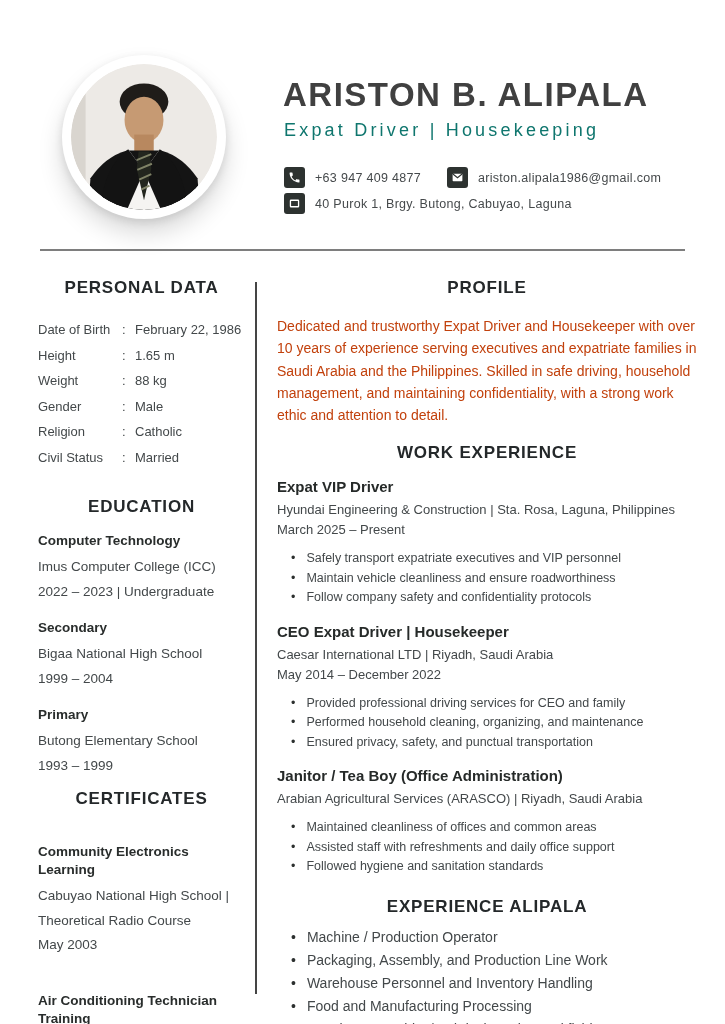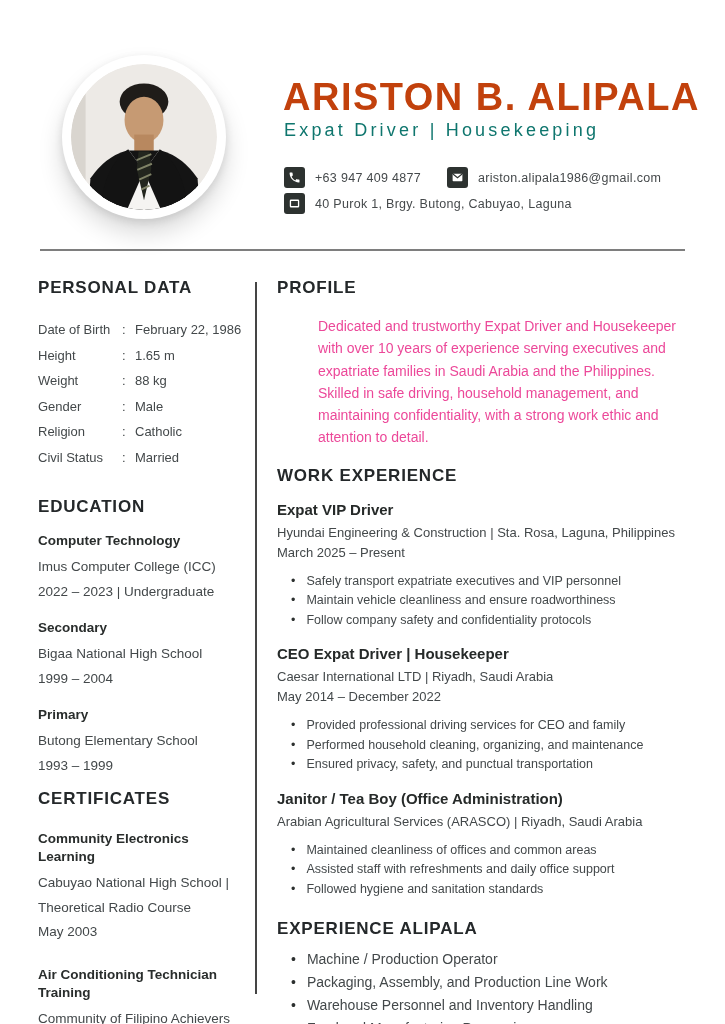--- a/index.html
+++ b/index.html
@@ -5,51 +5,51 @@
   * { margin:0; padding:0; box-sizing:border-box; }
   html,body { background:#ffffff; }
   body { width:725px; height:1024px; font-family:"Liberation Sans","DejaVu Sans",sans-serif; color:#43484a; overflow:hidden; }
   .page { position:relative; width:725px; height:1024px; background:#fff; }
 
   
   .header { position:relative; height:250px; }
   .photo-ring { position:absolute; left:62px; top:55px; width:164px; height:164px; border-radius:50%; background:#fff;
     box-shadow:0 14px 24px rgba(0,0,0,.15), 0 3px 8px rgba(0,0,0,.10); padding:9px; }
   .photo-ring svg { width:146px; height:146px; border-radius:50%; display:block; }
-  .name { position:absolute; left:283px; top:76px; font-size:38px; font-weight:800; letter-spacing:1.5px; color:#c2410c; white-space:nowrap; }
+  .name { position:absolute; left:283px; top:76px; font-size:33px; font-weight:800; letter-spacing:1.5px; color:#404040; white-space:nowrap; }
   .subtitle { position:absolute; left:284px; top:120px; font-size:18px; font-weight:400; letter-spacing:3.2px; color:#0f766e; white-space:nowrap; }
   .contact-row1 { position:absolute; left:284px; top:167px; display:flex; align-items:center; gap:26px; }
   .contact-row2 { position:absolute; left:284px; top:193px; display:flex; align-items:flex-end; }
   .contact { display:flex; align-items:center; gap:10px; font-size:12.5px; color:#45494b; letter-spacing:.3px; white-space:nowrap; }
   .cicon { width:21px; height:21px; border-radius:3px; background:#2d3230; display:flex; align-items:center; justify-content:center; flex:0 0 auto; }
   .cicon svg { width:13px; height:13px; }
   .main-divider { position:absolute; left:40px; right:40px; top:249px; height:2px; background:#7e7e7e; }
 
   
   .columns { position:absolute; top:278px; left:38px; right:28px; bottom:0; display:flex; }
   .col-left { width:207px; flex:0 0 auto; }
   .vdivider { width:2px; background:#454545; margin:4px 20px 0 10px; height:712px; flex:0 0 auto; }
   .col-right { flex:1; min-width:0; }
 
-  .sec-heading { font-size:17px; font-weight:800; letter-spacing:.8px; color:#24282a; }
+  .sec-heading { font-size:17px; font-weight:800; letter-spacing:.8px; color:#24282a;text-align:center; }
 
   
   .pd-rows { margin-top:19px; }
   .pd-row { display:flex; font-size:13px; color:#43484a; line-height:25.5px; }
   .pd-label { width:84px; flex:0 0 auto; }
   .pd-colon { width:13px; flex:0 0 auto; }
   .edu-head { margin-top:27px; }
   .item { margin-top:15px; }
   .item-title { font-size:13.5px; font-weight:700; color:#292d2c; line-height:18px; margin-bottom:5px; }
   .item-line { font-size:13.5px; color:#43484a; line-height:24.5px; }
   .cert-head { margin-top:11px; }
-  .cert-item { margin-top:21px; }
+  .cert-item { margin-top:34px; }
 
   
-  .profile-text { margin-top:17px; font-size:14px; line-height:22.3px; color:#ec4899; max-width:424px;margin-left:41px; }
+  .profile-text { margin-top:17px; font-size:14px; line-height:22.3px; color:#c2410c; max-width:424px; }
   .we-head { margin-top:17px; }
   .job { margin-top:15px; }
   .job-title { font-size:15px; font-weight:700; color:#262a29; margin-bottom:5px; }
   .job-meta { font-size:13px; color:#43484a; line-height:20px; }
   .bullets { list-style:none; margin-top:9px; }
   .bullets li { display:flex; gap:11px; font-size:12.5px; color:#43484a; line-height:19.5px; }
   .bullets li .dot { flex:0 0 auto; margin-left:14px; color:#2c302f; }
   .skills-head { margin-top:20px; }
   .skill-bullets li { font-size:14px; line-height:23px; }
 </style>

